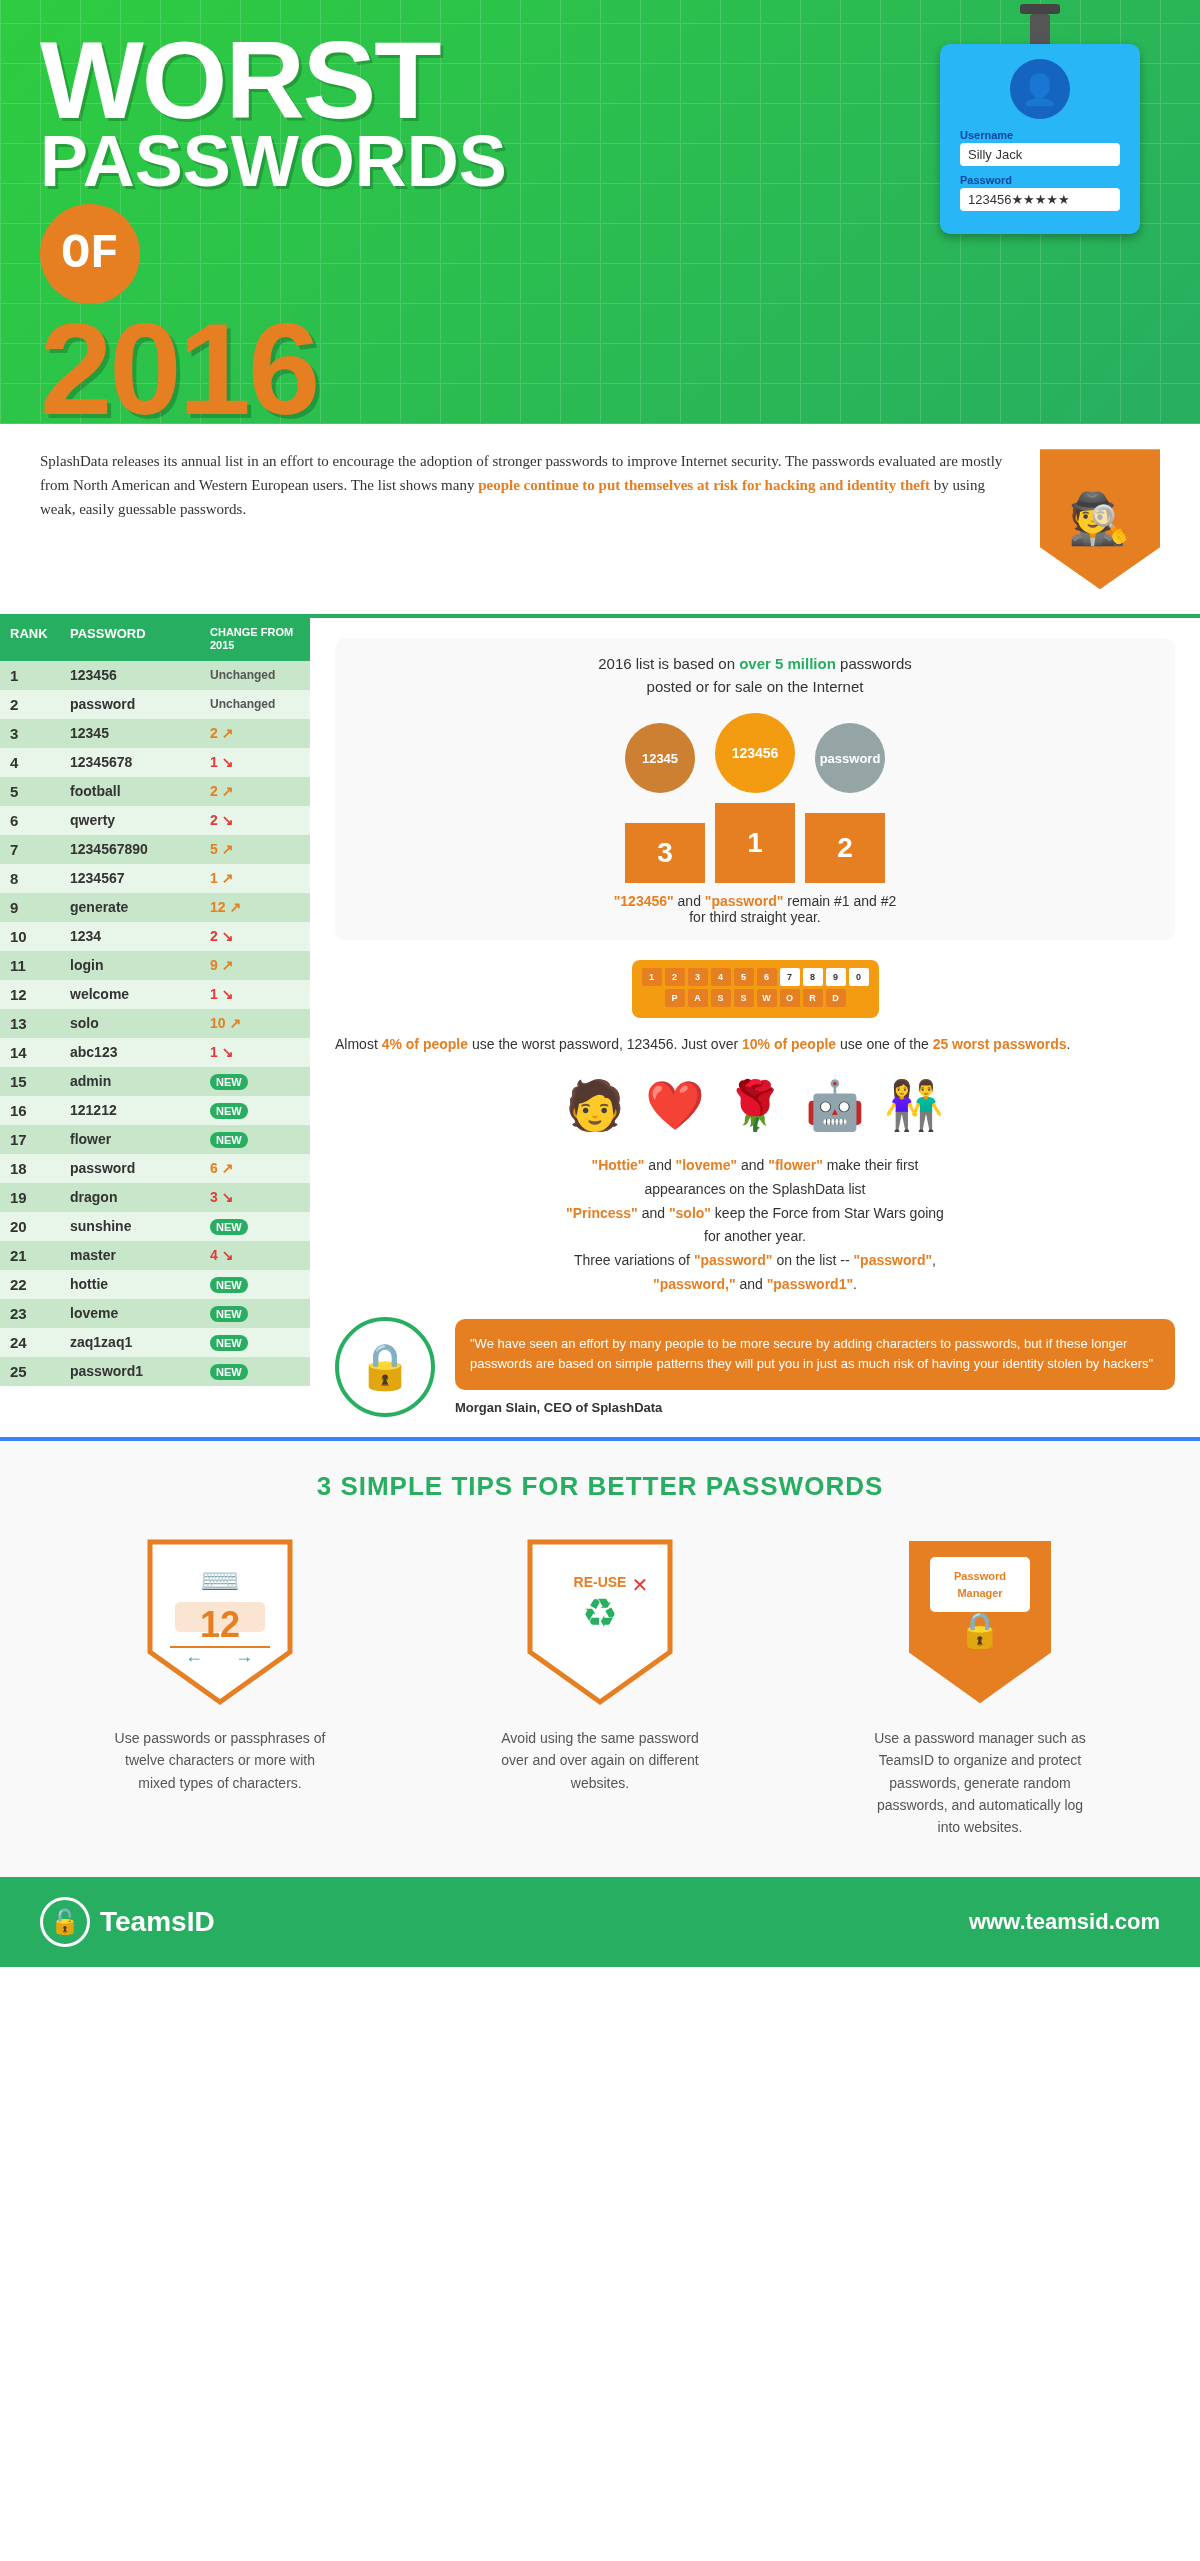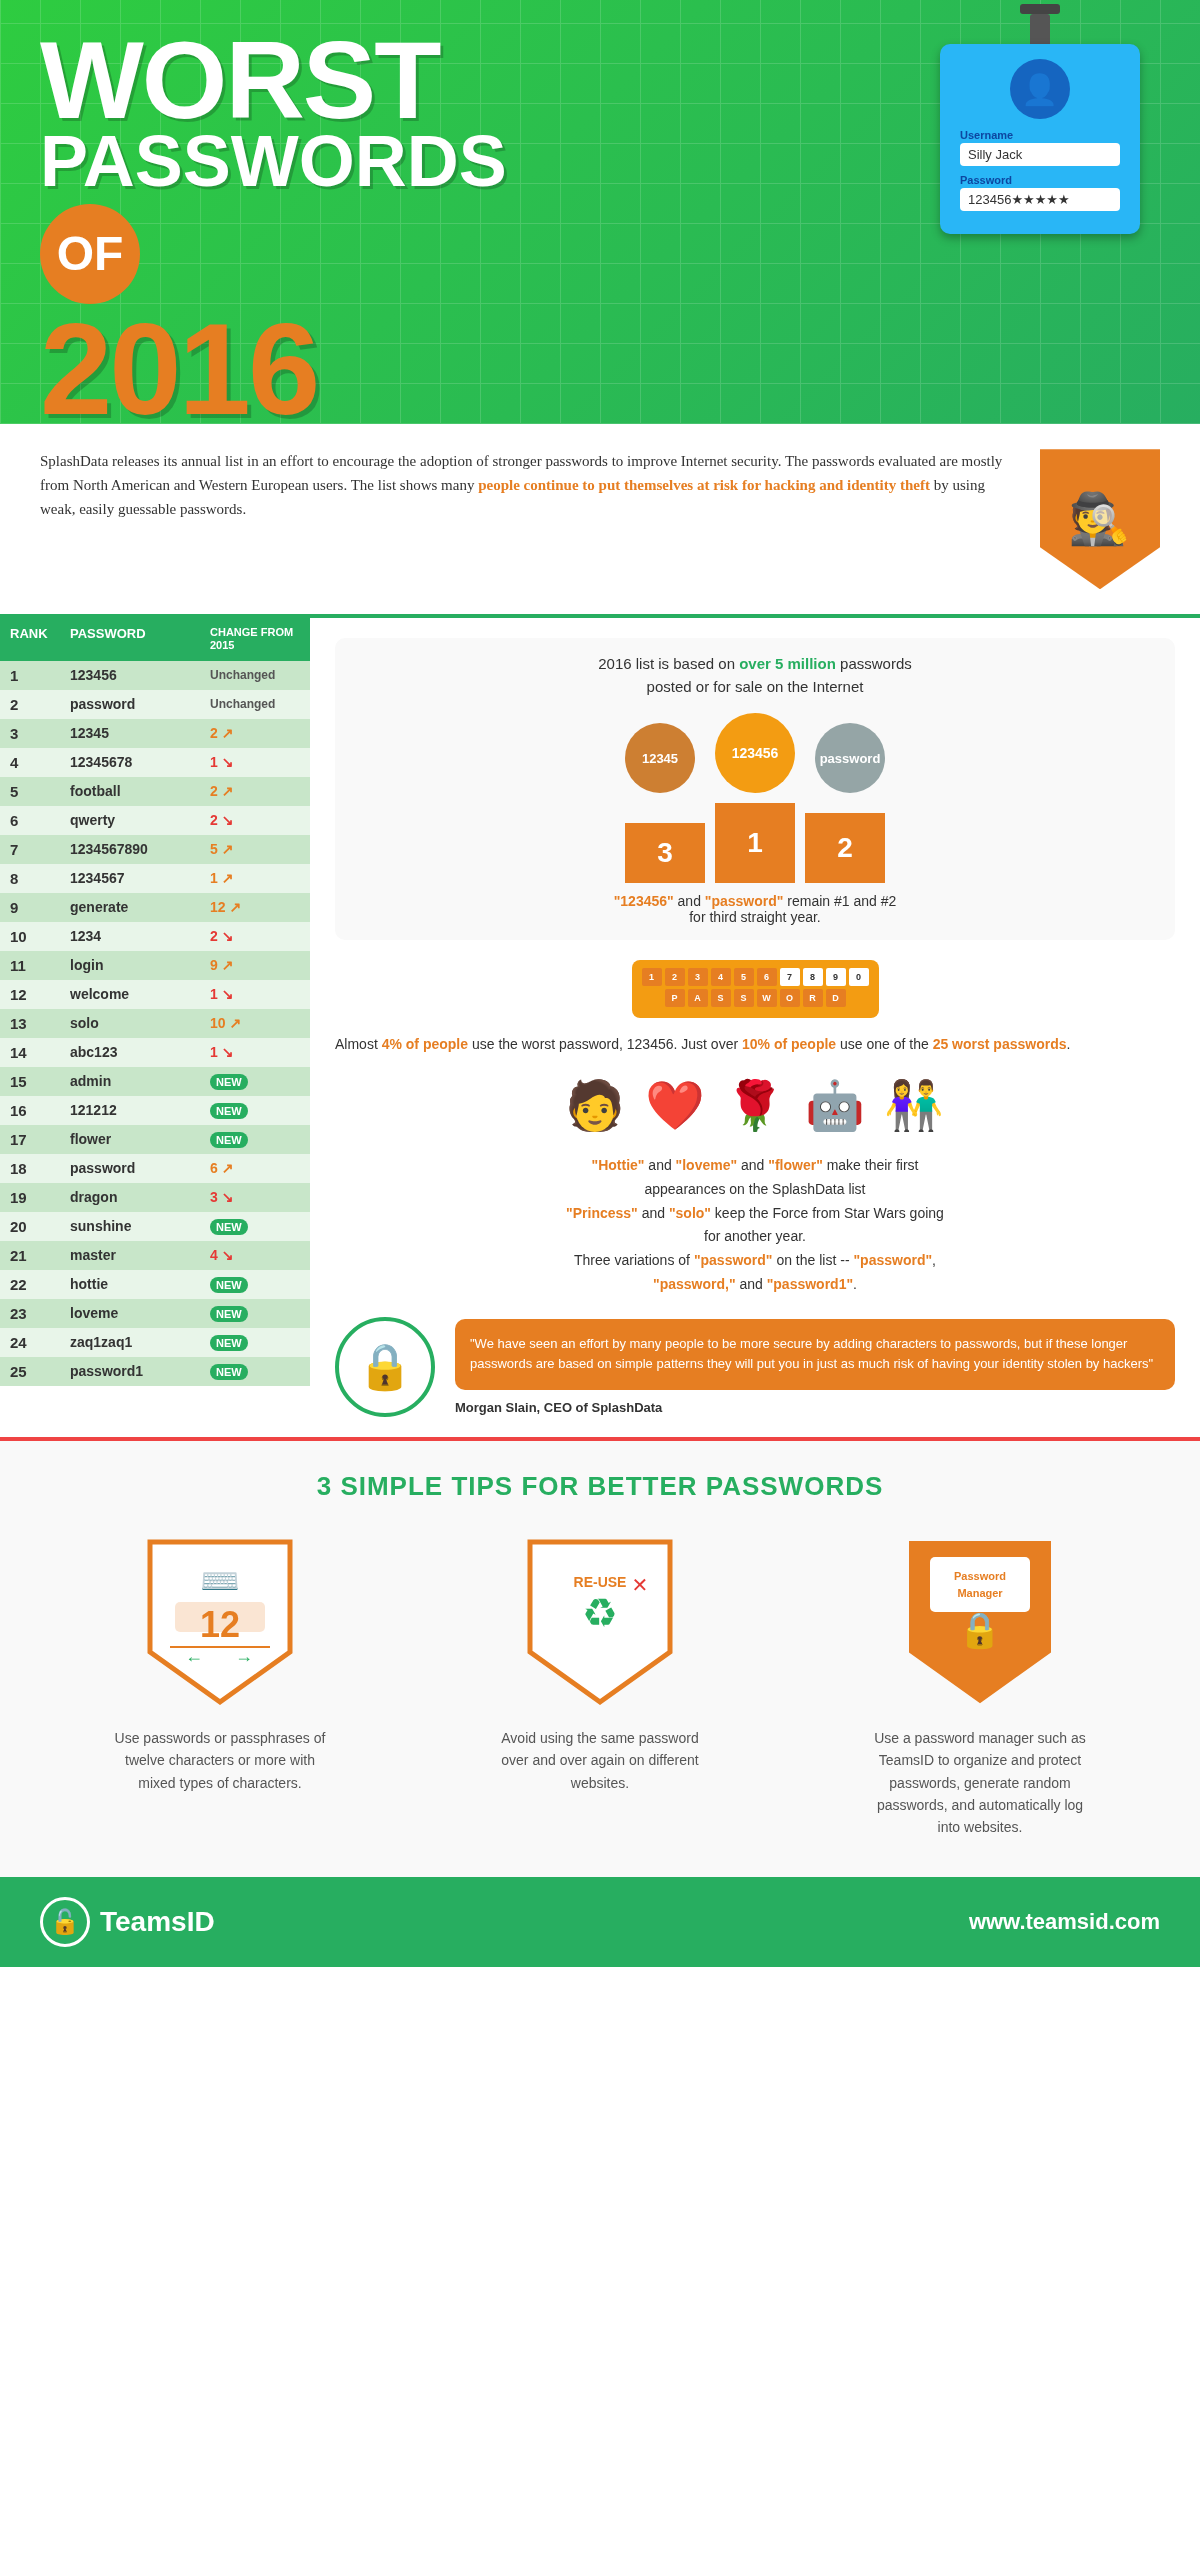--- a/index.html
+++ b/index.html
@@ -380,21 +380,21 @@
       color: #333;
       font-size: 13px;
       font-weight: bold;
       margin-top: 10px;
     }
 
     
     .tips-section {
       background: #f9f9f9;
       padding: 30px 40px;
-      border-top: 4px solid #ef4444;
+      border-top: 4px solid #3b82f6;
     }
     .tips-title {
       text-align: center;
       font-size: 26px;
       font-weight: 900;
       color: #27ae60;
       letter-spacing: 1px;
       margin-bottom: 30px;
     }
     .tips-grid {
@@ -454,21 +454,21 @@
     }
   </style>
 </head>
 <body>
 
 <div class="header">
   <div class="header-circuit"></div>
   <div class="header-title">
     <div class="title-worst">WORST</div>
     <div class="title-passwords">PASSWORDS</div>
-    <div style="display:flex;align-items:center;gap:10px;">
+    <div style="display:flex;align-items:center;gap:10px;font-family:Liberation Mono, monospace;">
       <div class="title-of">OF</div>
     </div>
     <div class="title-year">2016</div>
   </div>
 
   <div class="badge-container">
     <div class="badge-clip-top"></div>
     <div class="badge-clip"></div>
     <div class="badge">
       <div class="badge-avatar">👤</div>

